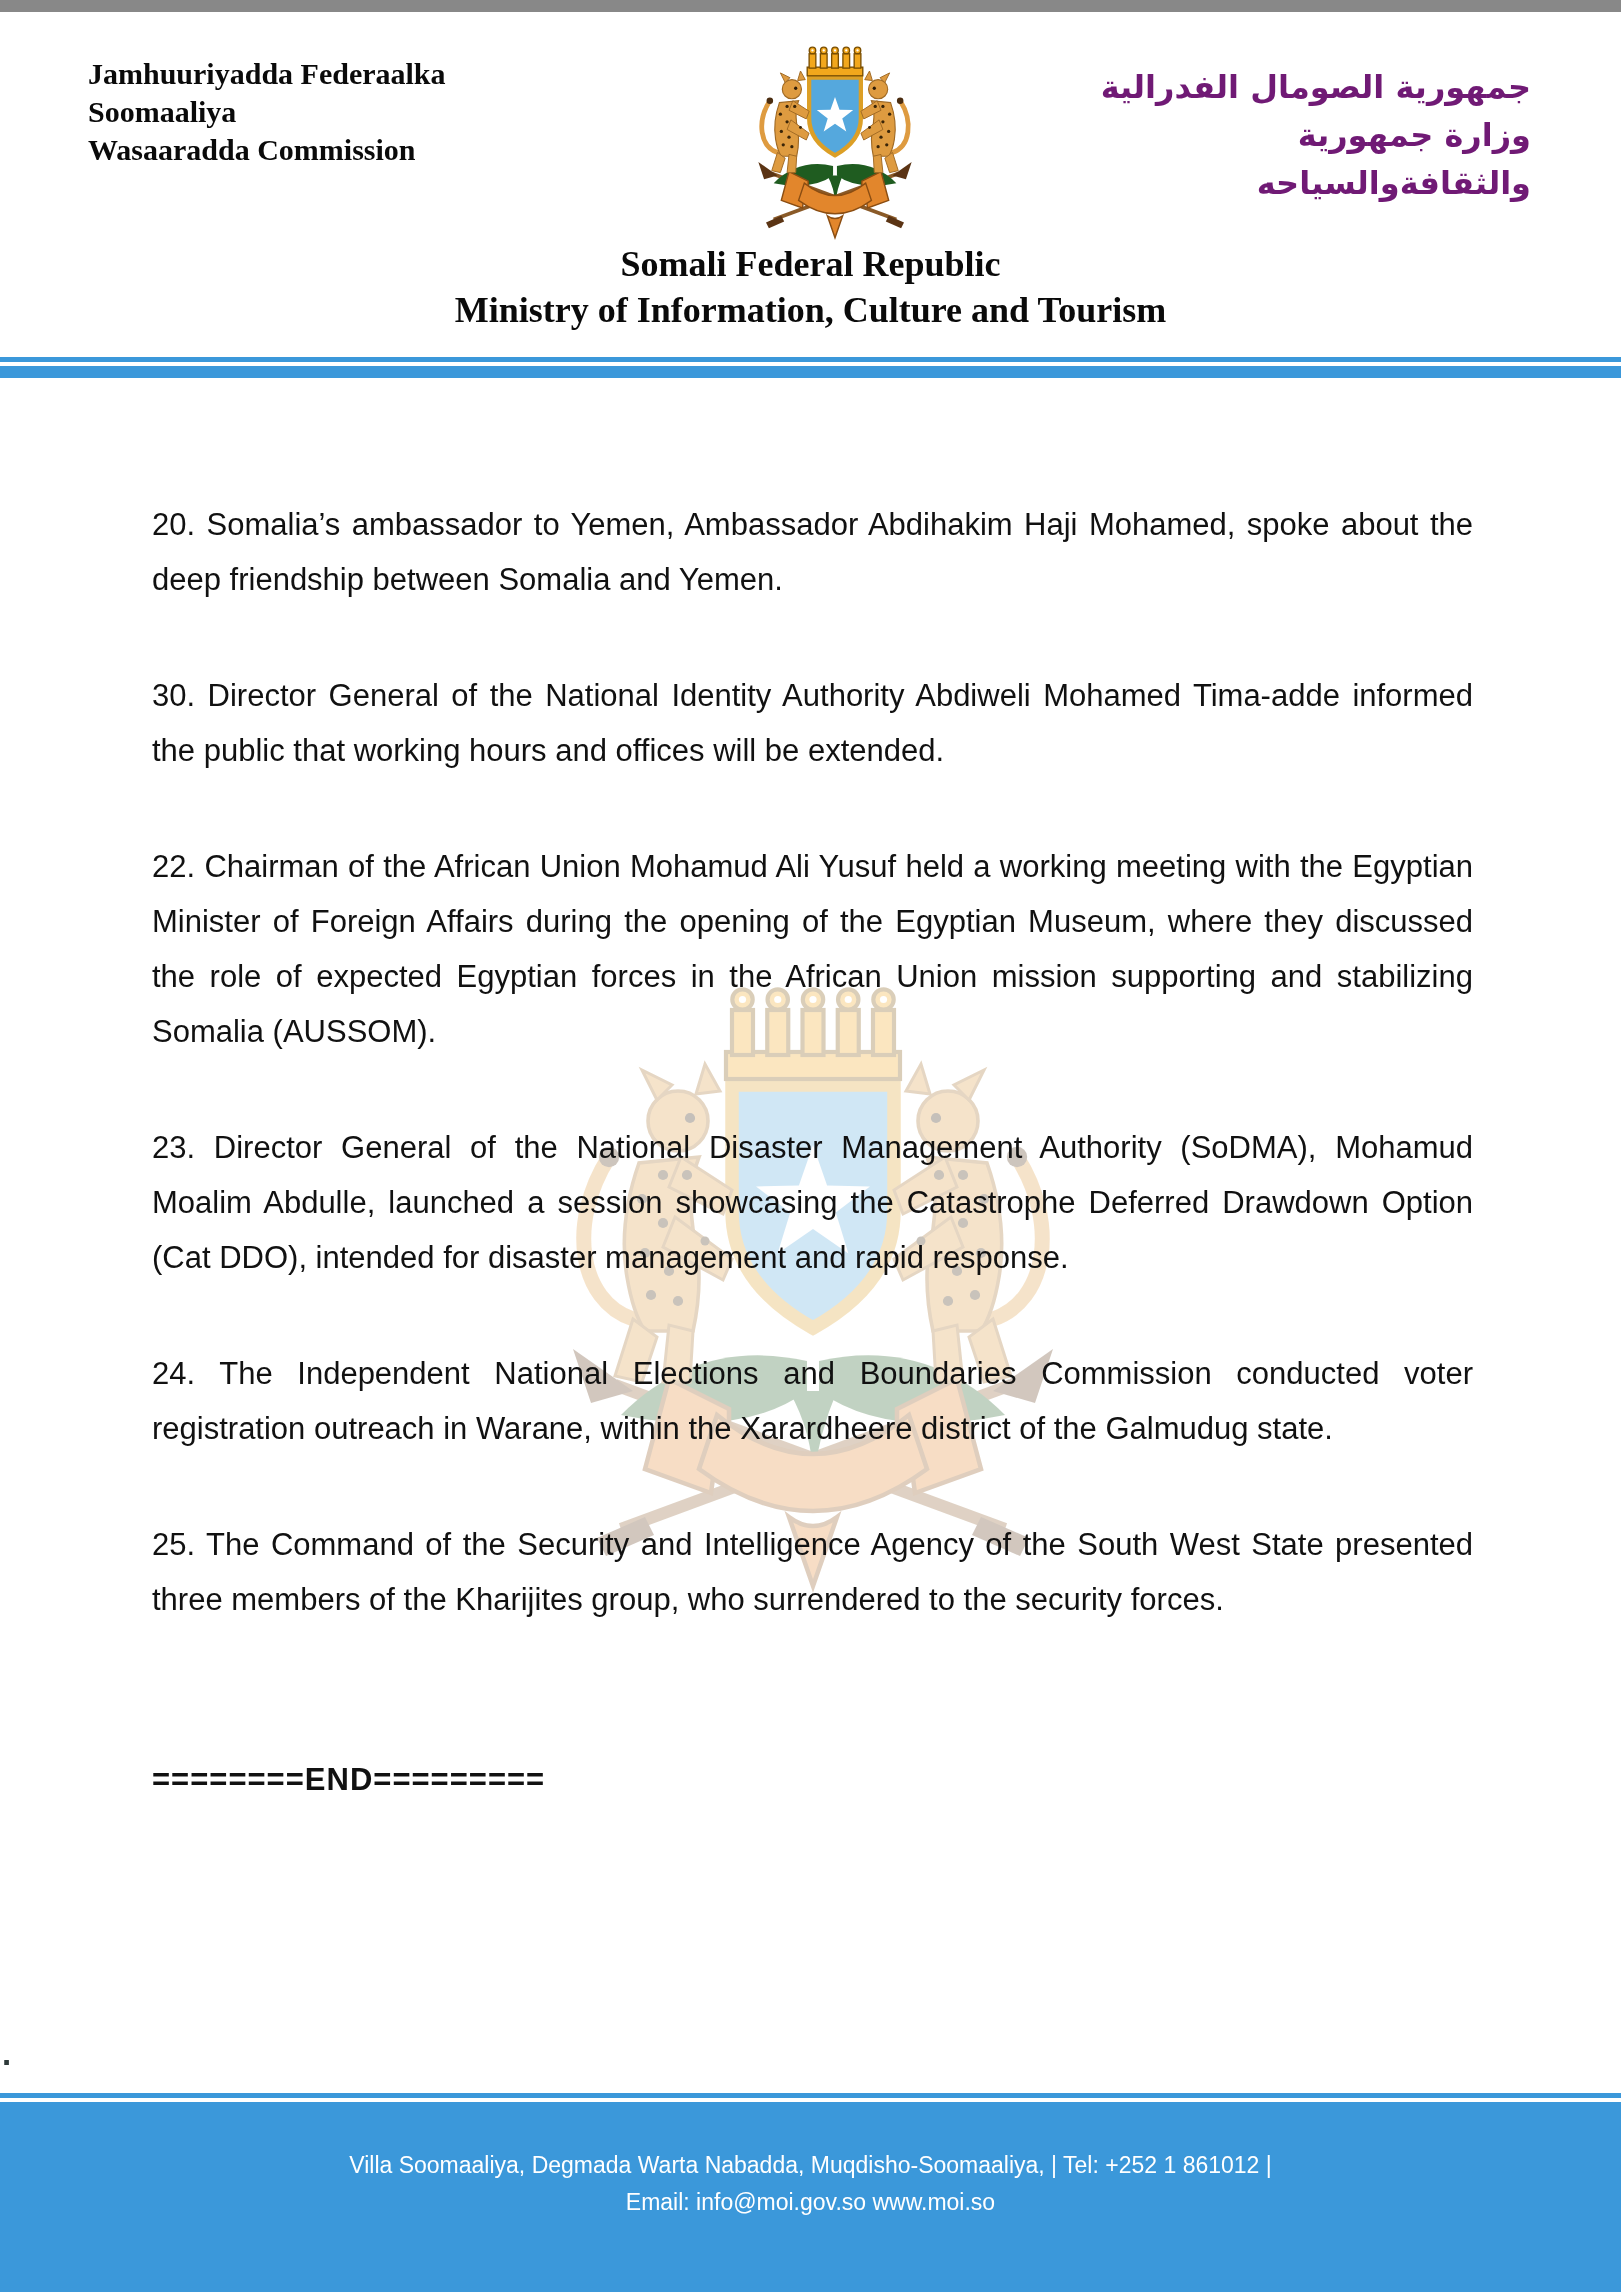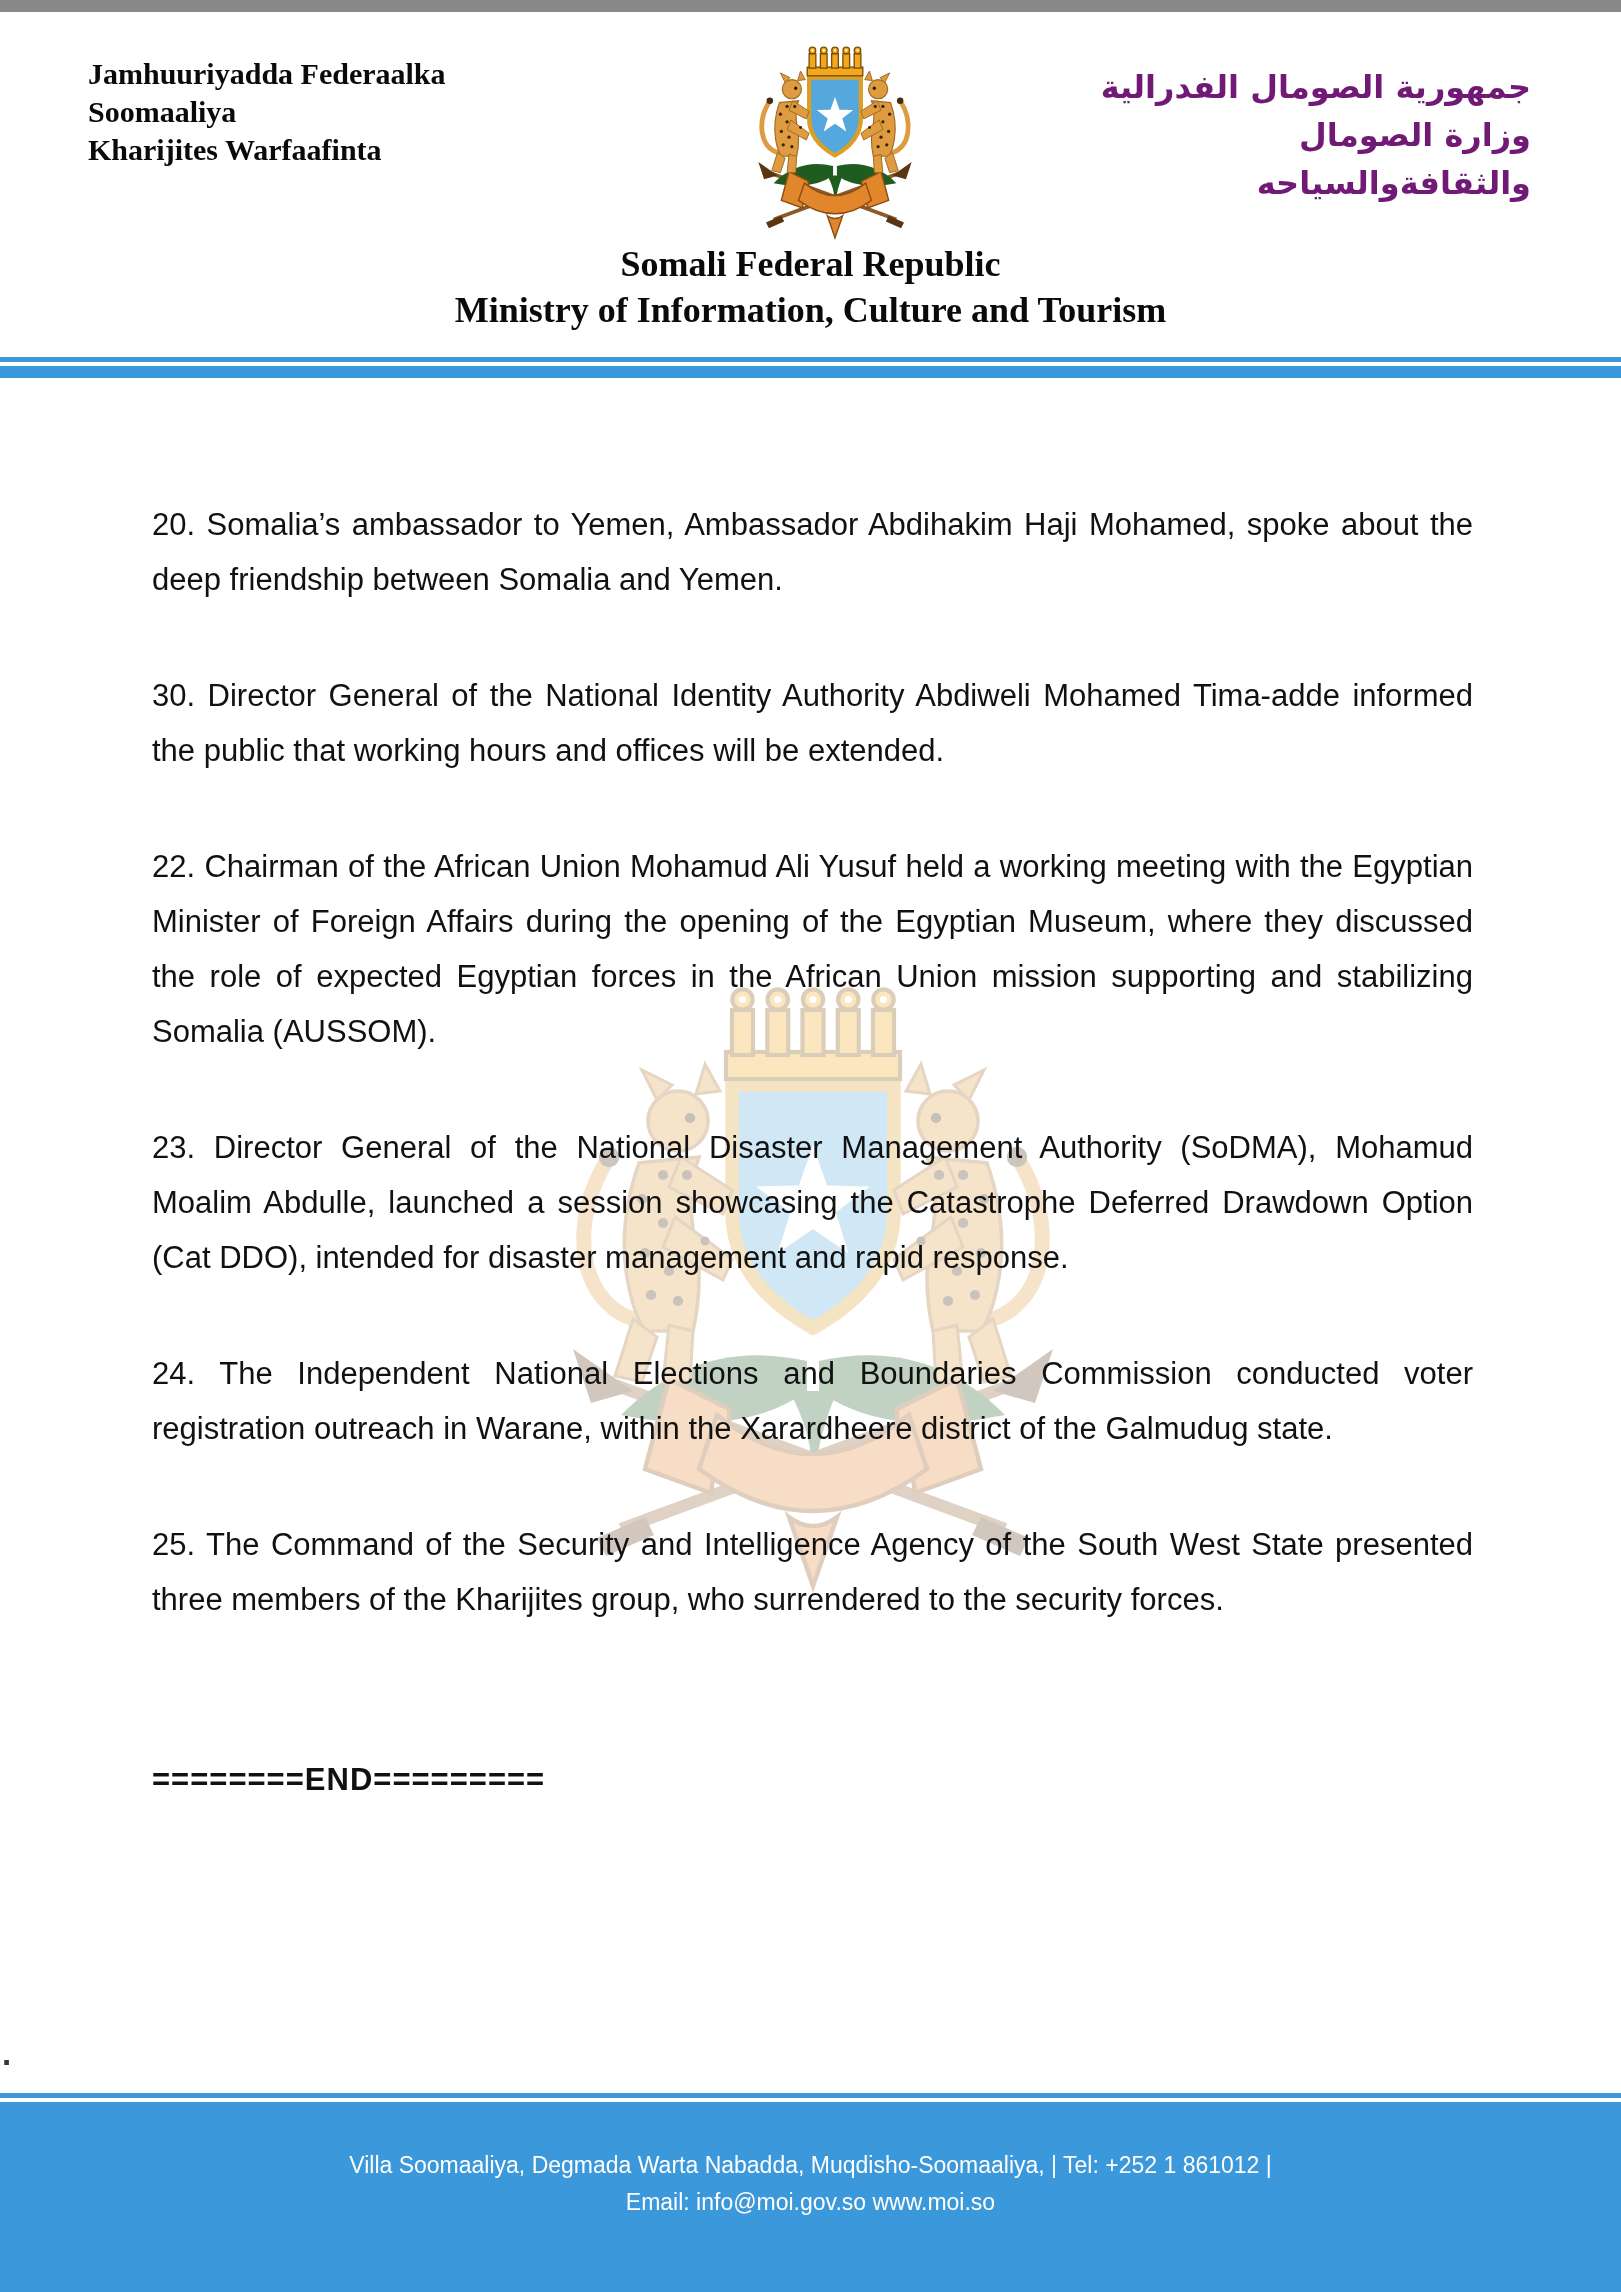--- a/index.html
+++ b/index.html
@@ -154,32 +154,32 @@
     </symbol>
   </defs>
 </svg>
 
 <div class="page">
 
   <div>
     <div class="hdr-left">
       <div>Jamhuuriyadda Federaalka</div>
       <div>Soomaaliya</div>
-      <div>Kharijites Warfaafinta</div>
+      <div>Wasaaradda Commission</div>
     </div>
 
     <div class="emblem-box">
       <svg width="230" height="202" viewBox="0 0 240 210">
         <use href="#coat-of-arms-sym"></use>
       </svg>
     </div>
 
     <div class="hdr-right">
       <div>جمهورية الصومال الفدرالية</div>
-      <div>وزارة الصومال</div>
+      <div>وزارة جمهورية</div>
       <div>والثقافةوالسياحه</div>
     </div>
 
     <div class="hdr-center">
       <div>Somali Federal Republic</div>
       <div>Ministry of Information, Culture and Tourism</div>
     </div>
 
     <div class="rule">
       <div class="rule-thin"></div>

